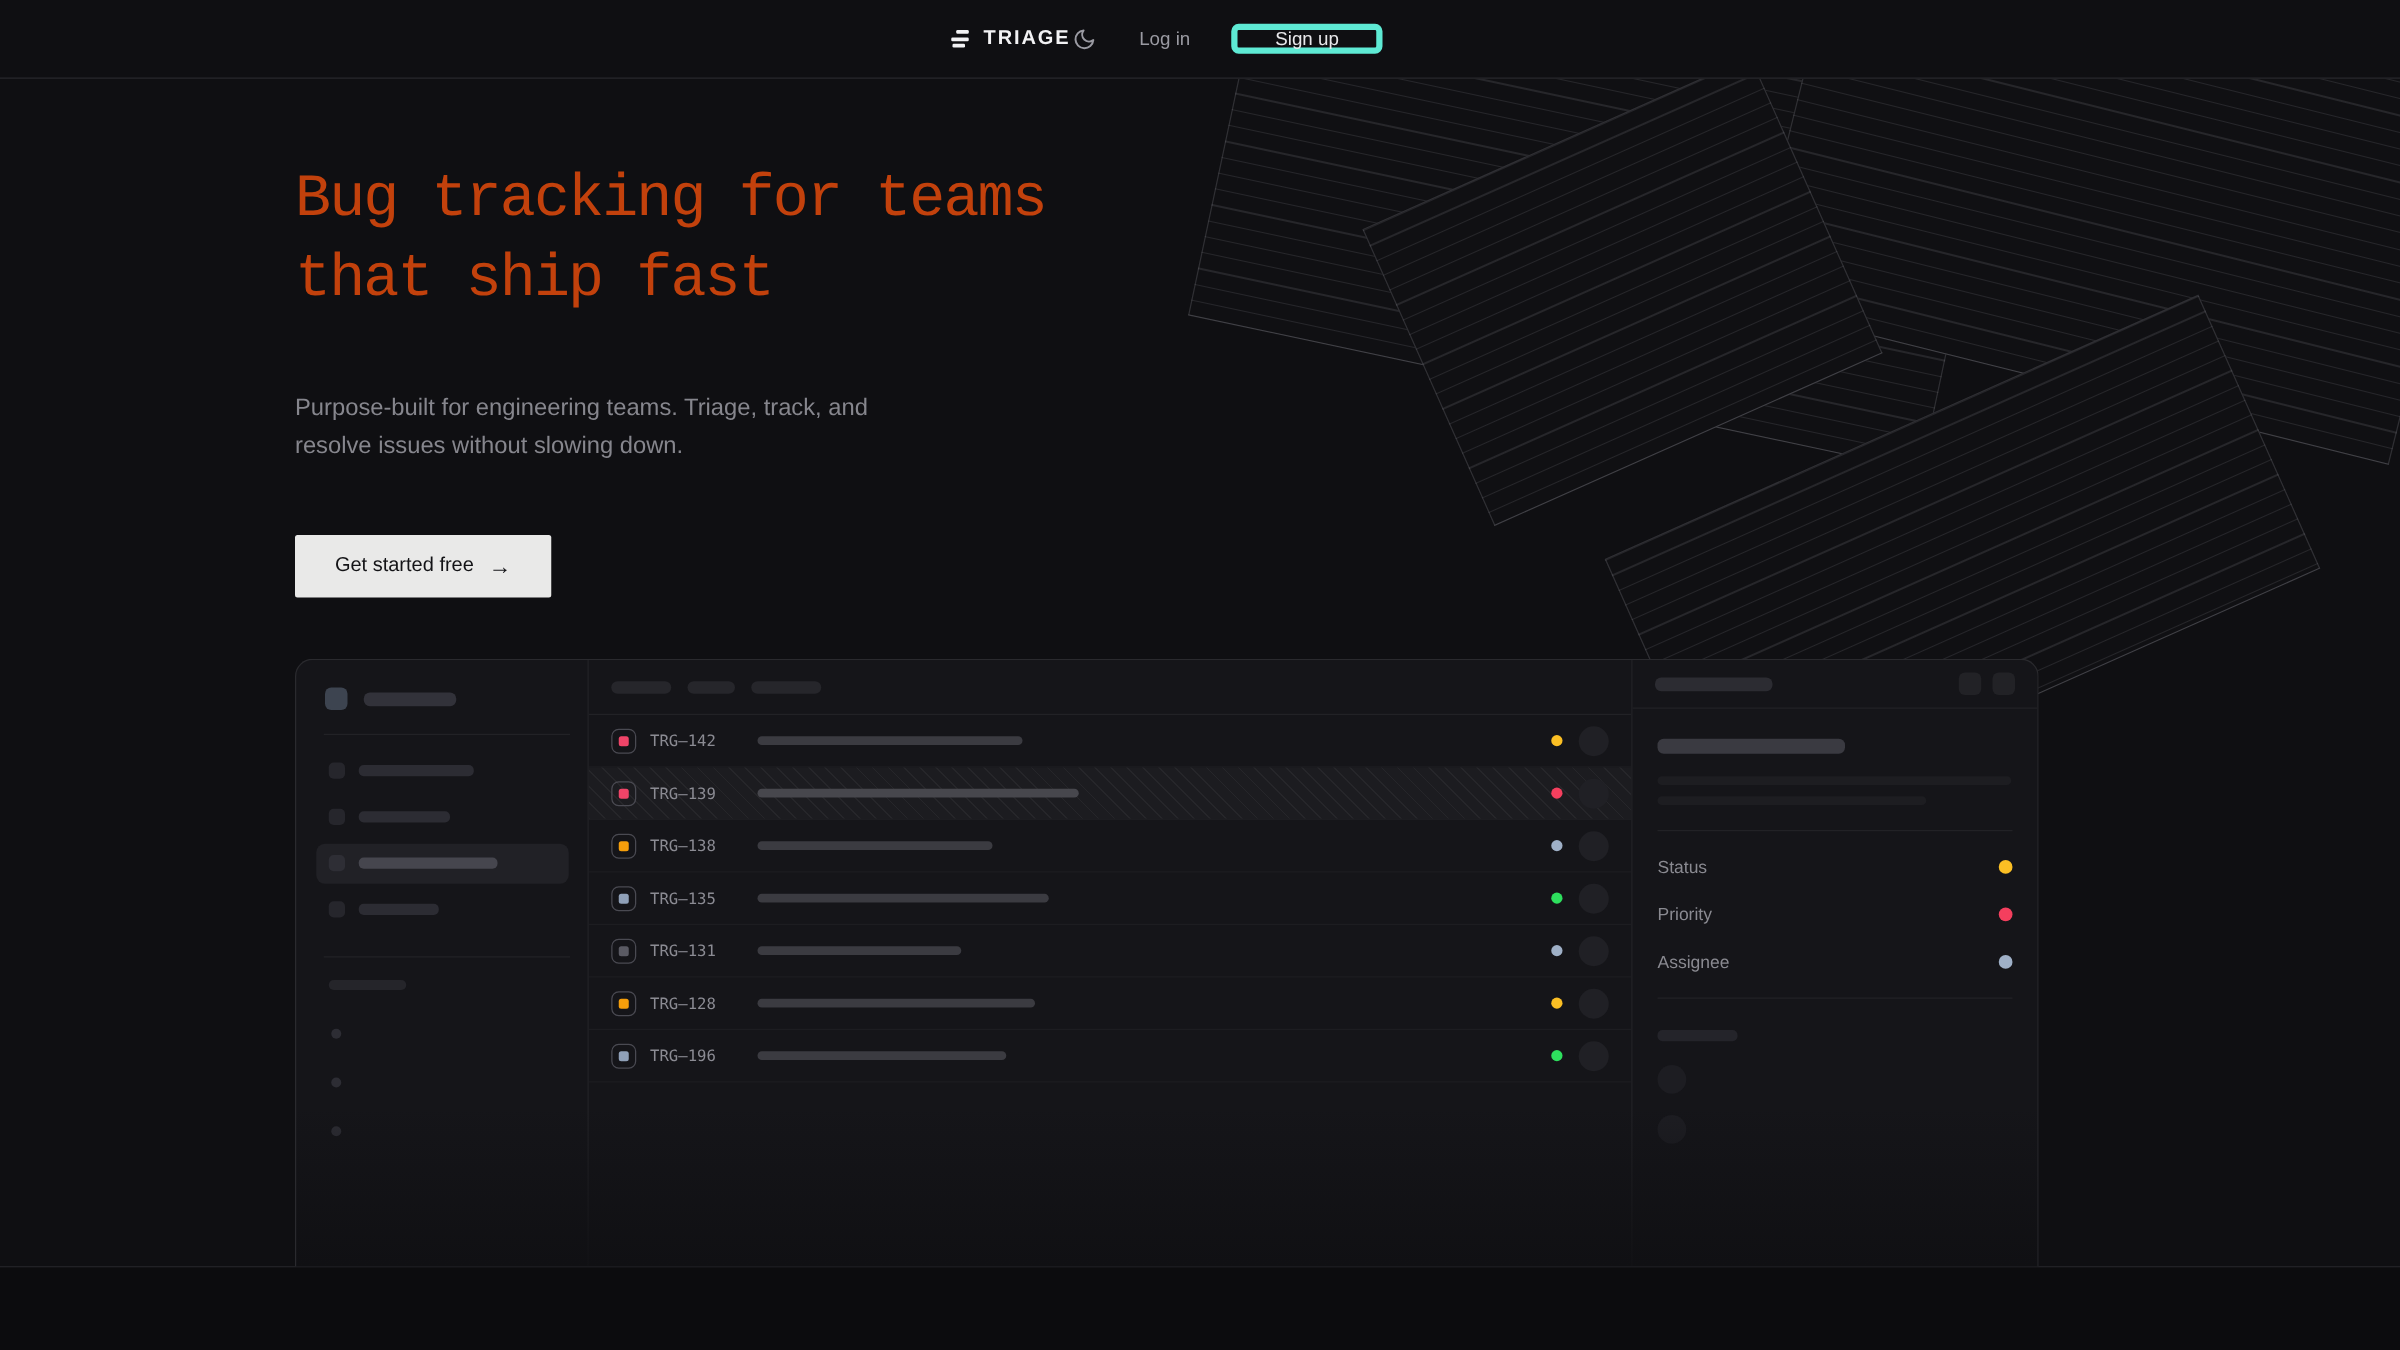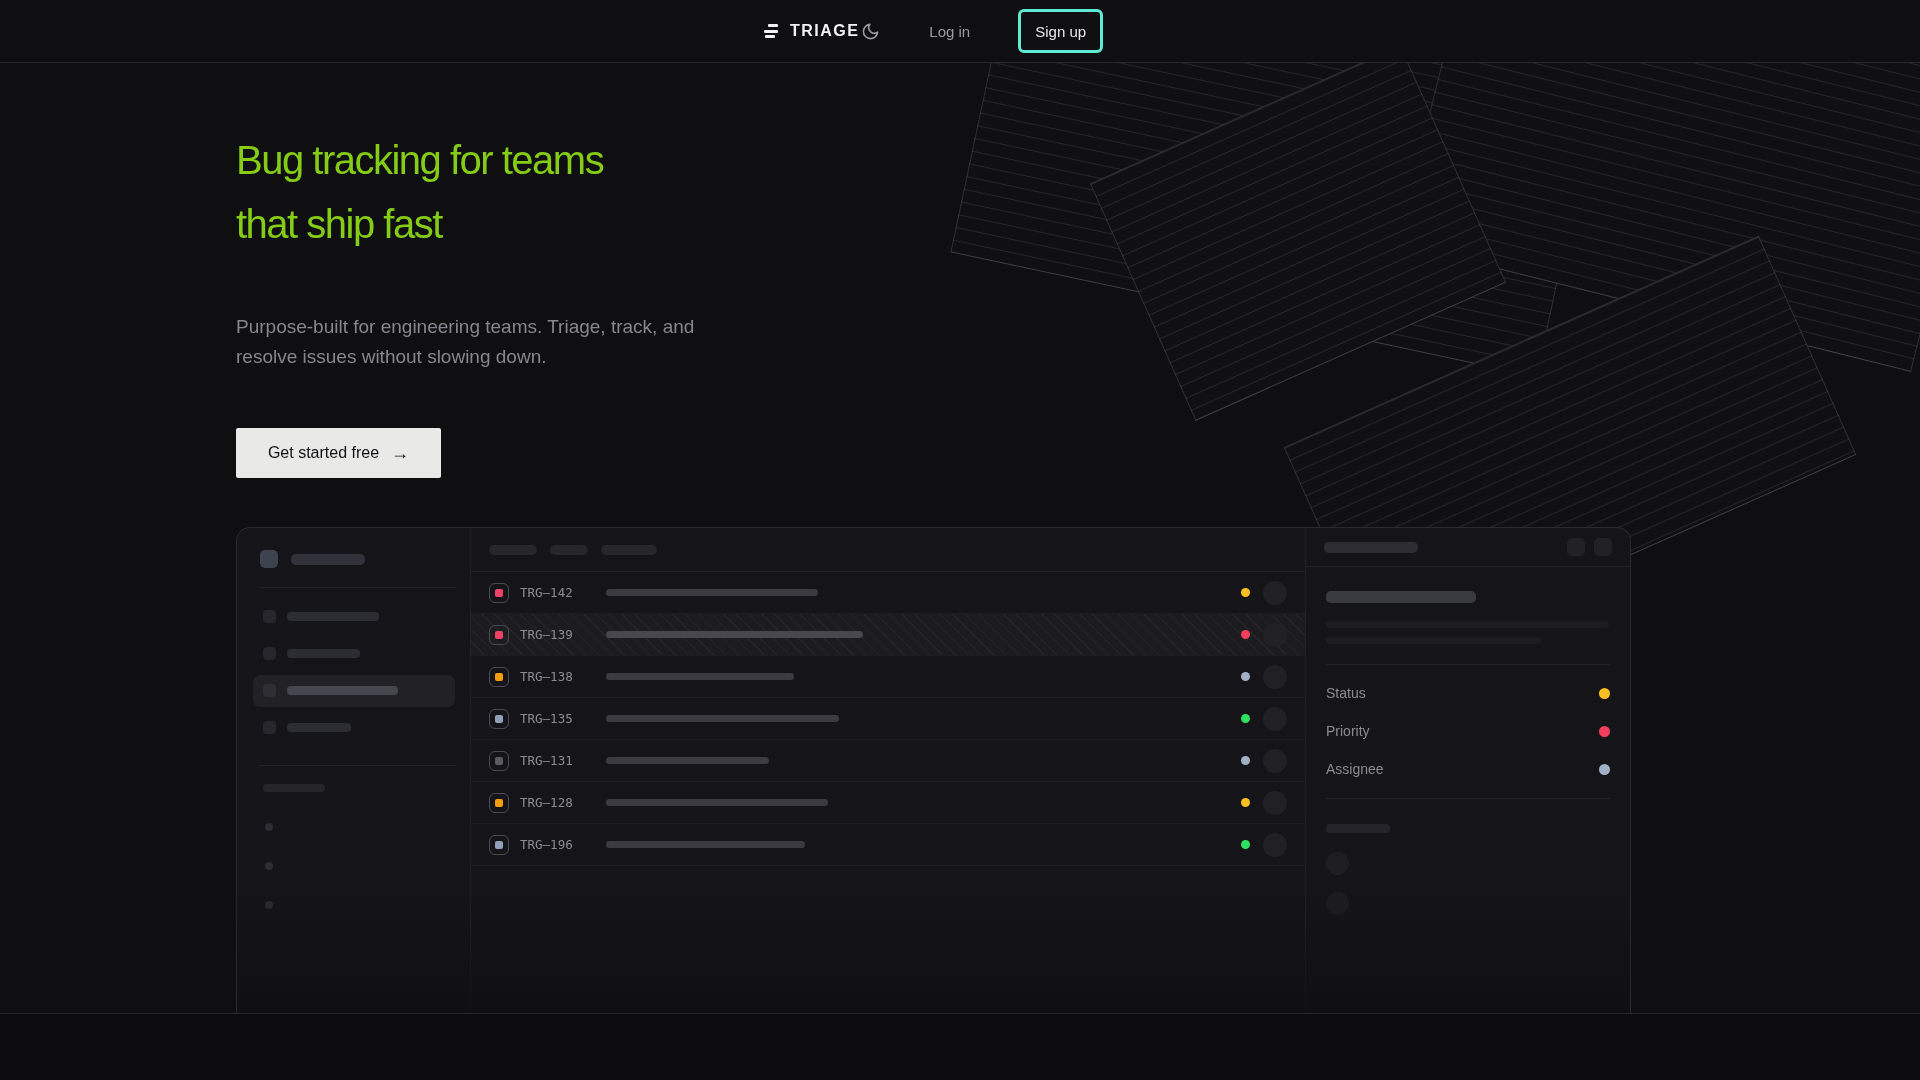--- a/index.html
+++ b/index.html
@@ -14,39 +14,39 @@
   .nav-inner { width:1395px; margin-left:236px; height:100%；
                display:flex; }
   .nav-inner { display:flex; align-items:center; justify-content:center; height:100%; }
   .brand { display:flex; align-items:center; gap:10px; }
   .logo-glyph { display:flex; flex-direction:column; gap:2.5px; width:16px; }
   .logo-glyph i { display:block; height:3px; background:#f2f2f4; border-radius:1px; }
   .logo-glyph i:nth-child(1){ width:10px; margin-left:4px; }
   .logo-glyph i:nth-child(2){ width:14px; }
   .logo-glyph i:nth-child(3){ width:10px; margin-left:1px; }
   .brand-name { font-size:16px; font-weight:700; letter-spacing:1.5px; color:#f2f2f4; }
-  .nav-right { display:flex; align-items:center; gap:48px; }
+  .nav-right { display:flex; align-items:center; gap:33px; }
   .moon-btn { width:22px; height:22px; display:flex; align-items:center; justify-content:center; cursor:pointer; }
   .login { color:#9a9aa2; font-size:15px; cursor:pointer; }
-  .signup { border:3px solid #5eead4; border-radius:6px; padding:0 14px; height:44px;
+  .signup { border:5px solid #5eead4; border-radius:6px; padding:0 30px; height:24px;
             display:flex; align-items:center; color:#e8e8eb; font-size:15px; cursor:pointer; background:transparent; }
 
   
   .hero { position:absolute; top:63px; left:0; width:1920px; height:951px;
           border-bottom:1px solid #28282c; overflow:hidden; background:#0f0f12; }
   .deco { position:absolute; background-color:#101013;
           background-image:repeating-linear-gradient(to bottom, rgba(175,175,185,0.14) 0 1px, transparent 1px 13px);
           border:1px solid rgba(175,175,185,0.20); z-index:1; }
   .deco1 { left:975px;  top:-45px; width:600px; height:300px; transform:rotate(12deg); }
   .deco3 { left:1430px; top:-90px; width:530px; height:340px; transform:rotate(14deg); }
   .deco2 { left:1128px; top:40px;  width:340px; height:260px; transform:rotate(-24deg); }
   .deco4 { left:1310px; top:268px; width:520px; height:240px; transform:rotate(-24deg); }
 
   .hero-content { position:relative; z-index:2; padding:65px 0 0 236px; }
-  .headline { font-size:40px; line-height:64px; font-weight:500; letter-spacing:-1.5px; color:#84cc16; }
+  .headline { font-size:48px; line-height:64px; font-weight:500; letter-spacing:-1.5px; color:#c2410c;font-family:Liberation Mono, monospace; }
   .subtitle { margin-top:56px; font-size:19px; line-height:30px; color:#86868d; }
   .cta { margin-top:56px; width:205px; height:50px; background:#e9e9e8; border:none; border-radius:2px;
          display:flex; align-items:center; justify-content:center; gap:12px;
          font-size:16px; font-weight:500; color:#131316; cursor:pointer; font-family:"Liberation Sans",sans-serif; }
   .cta .arr { font-size:18px; line-height:1; }
 
   
   .appwin { position:absolute; z-index:3; left:236px; top:464px; width:1395px; height:488px;
             background:#151519; border:1px solid #2a2a2e; border-bottom:none;
             border-radius:14px 14px 0 0; display:flex; overflow:hidden; }

